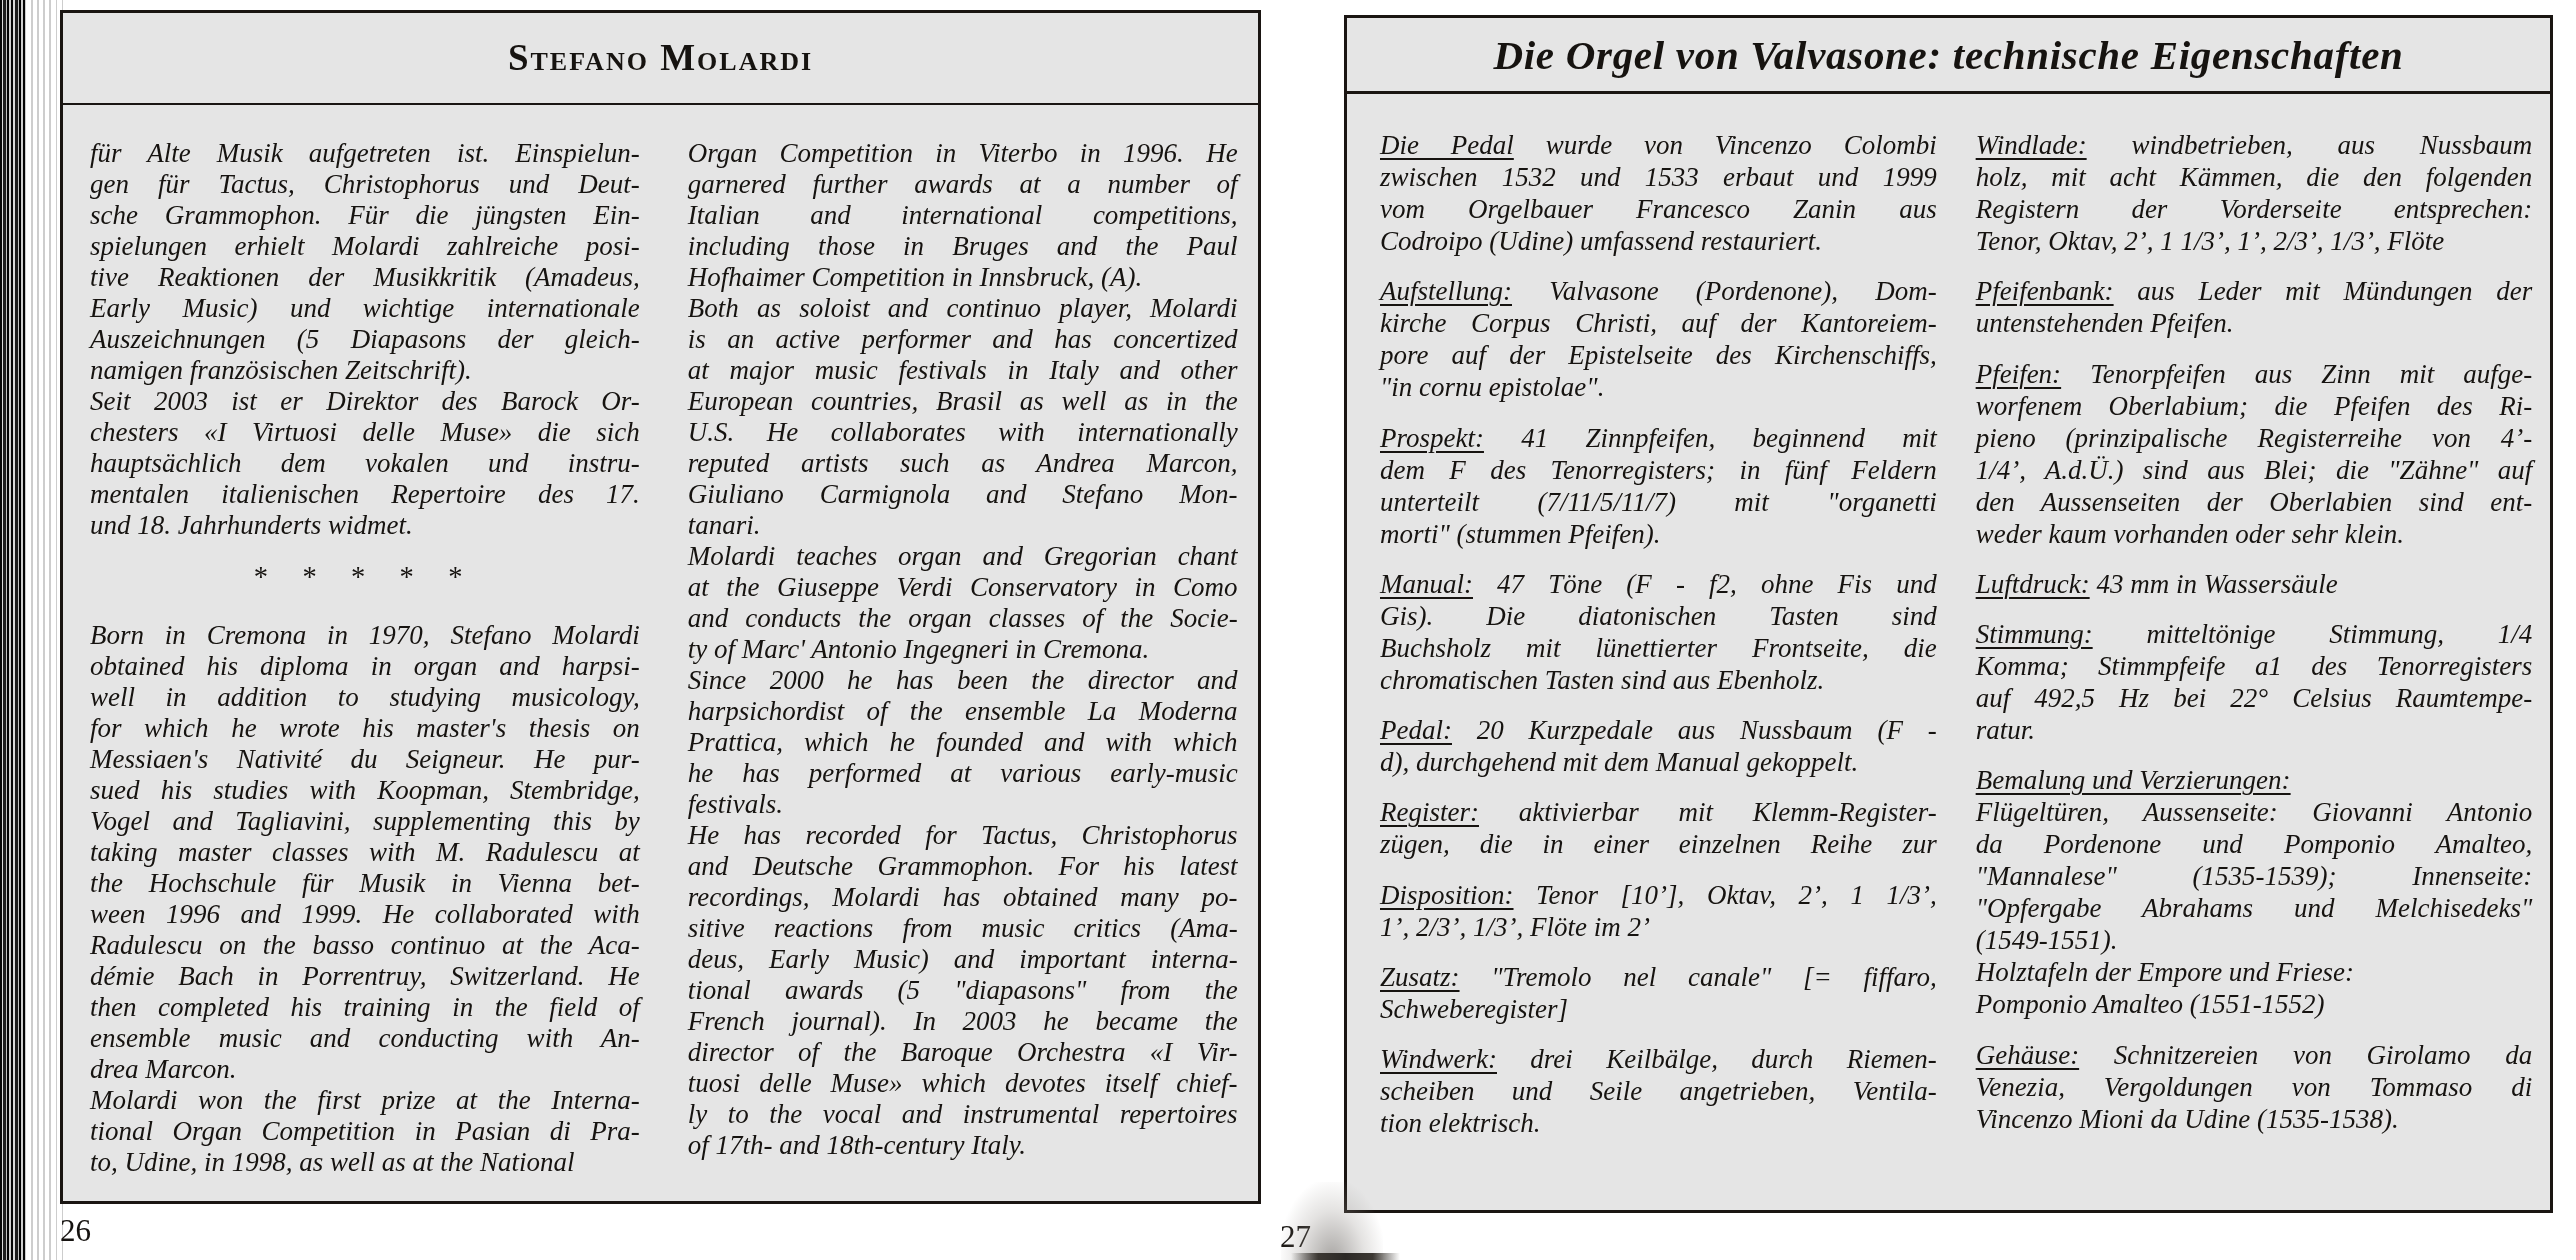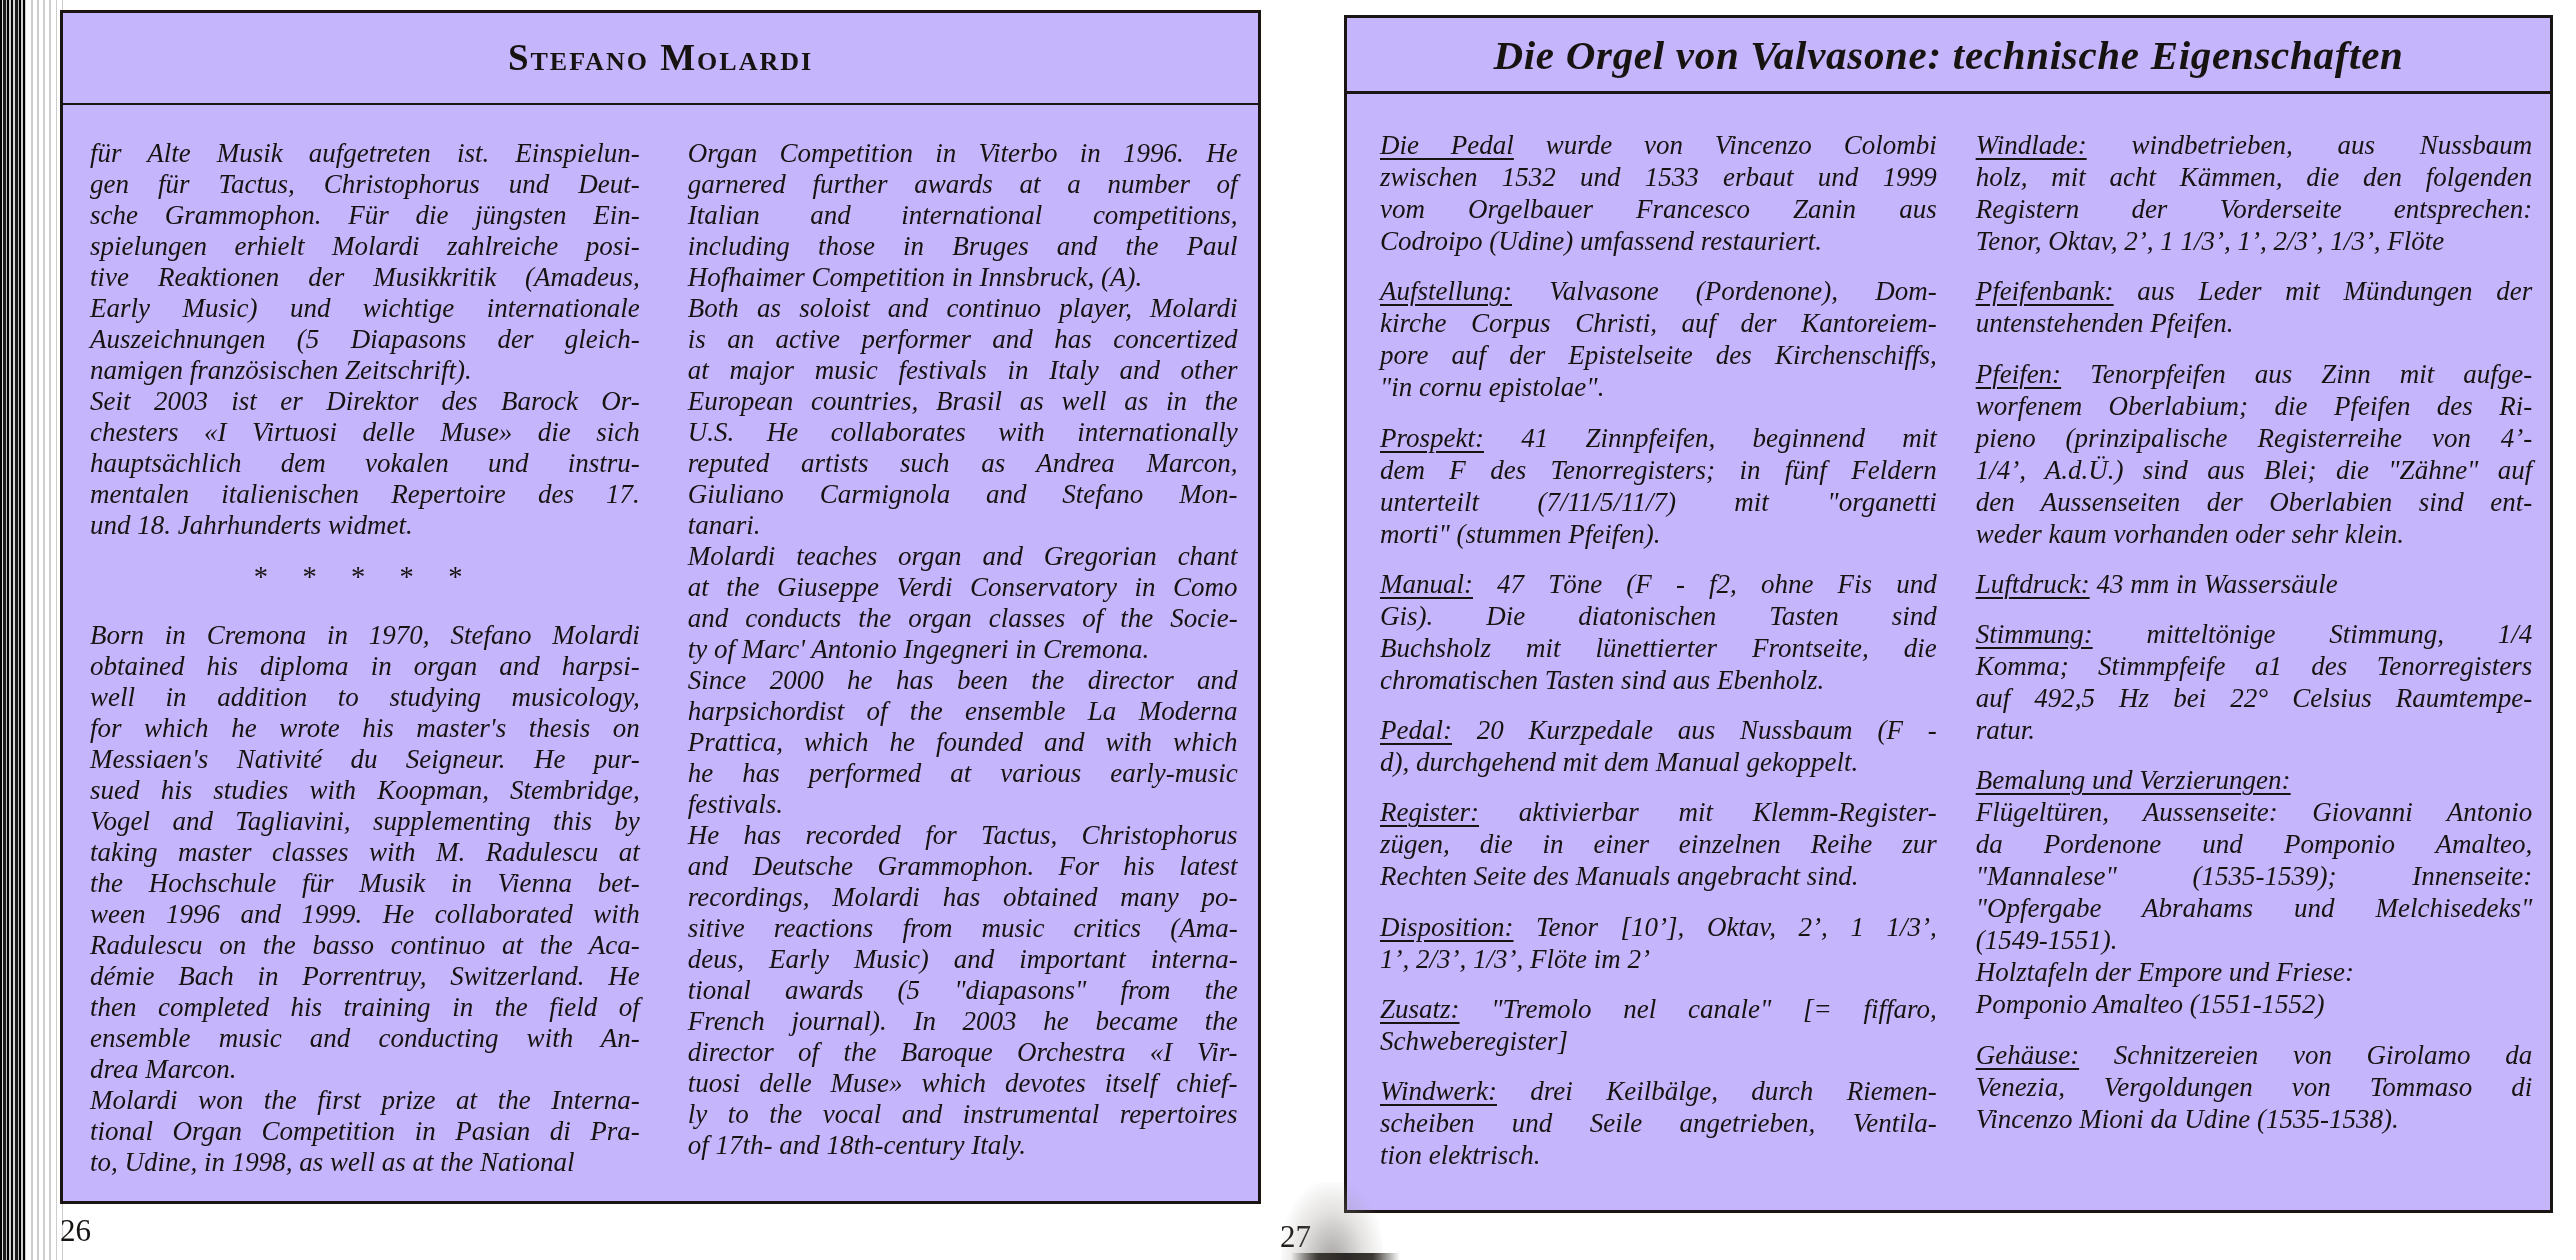--- a/index.html
+++ b/index.html
@@ -7,21 +7,21 @@
   #stage{position:relative;width:2576px;height:1261px;background:#ffffff;overflow:hidden;
          font-family:"Liberation Serif","DejaVu Serif",serif;color:#161310;}
 
   
   .spine{position:absolute;left:0;top:0;width:24.5px;height:100%;
          background:repeating-linear-gradient(90deg,#050505 0 2px,#d9d9d9 2px 3.4px,#1c1c1c 3.4px 6.1px,#bfbfbf 6.1px 7.5px,#000 7.5px 9.5px,#cfcfcf 9.5px 11.5px);}
   .spine-fade{position:absolute;left:24.5px;top:0;width:43px;height:100%;
          background:repeating-linear-gradient(90deg,rgba(90,90,90,.55) 0 1.4px,rgba(255,255,255,0) 1.4px 6.1px);
          opacity:.55;}
 
-  .page{position:absolute;background:#c4b5fd;border:3.4px solid #1a1512;}
+  .page{position:absolute;background:#e5e5e5;border:3.4px solid #1a1512;}
   .page-left{left:60px;top:9.5px;width:1201px;height:1194px;}
   .page-right{left:1344px;top:15px;width:1209px;height:1198px;}
 
   .page-header{display:flex;align-items:center;justify-content:center;border-bottom:2.7px solid #1a1512;}
   .page-left .page-header{height:92px;}
   .page-right .page-header{height:76px;border-bottom-width:3.4px;}
 
   .title-left{font-variant:small-caps;font-weight:600;font-size:37px;letter-spacing:2px;}
   .title-right{font-style:italic;font-weight:700;font-size:41px;letter-spacing:0.7px;}
 
@@ -183,21 +183,20 @@
             <div class="line just">Buchsholz mit lünettierter Frontseite, die</div>
             <div class="line">chromatischen Tasten sind aus Ebenholz.</div>
           </div>
           <div class="para">
             <div class="line just"><span class="lead">Pedal:</span> 20 Kurzpedale aus Nussbaum (F -</div>
             <div class="line">d), durchgehend mit dem Manual gekoppelt.</div>
           </div>
           <div class="para">
             <div class="line just"><span class="lead">Register:</span> aktivierbar mit Klemm-Register-</div>
             <div class="line just">zügen, die in einer einzelnen Reihe zur</div>
-            <div class="line">Rechten Seite des Manuals angebracht sind.</div>
           </div>
           <div class="para">
             <div class="line just"><span class="lead">Disposition:</span> Tenor [10’], Oktav, 2’, 1 1/3’,</div>
             <div class="line">1’, 2/3’, 1/3’, Flöte im 2’</div>
           </div>
           <div class="para">
             <div class="line just"><span class="lead">Zusatz:</span> "Tremolo nel canale" [= fiffaro,</div>
             <div class="line">Schweberegister]</div>
           </div>
           <div class="para">

